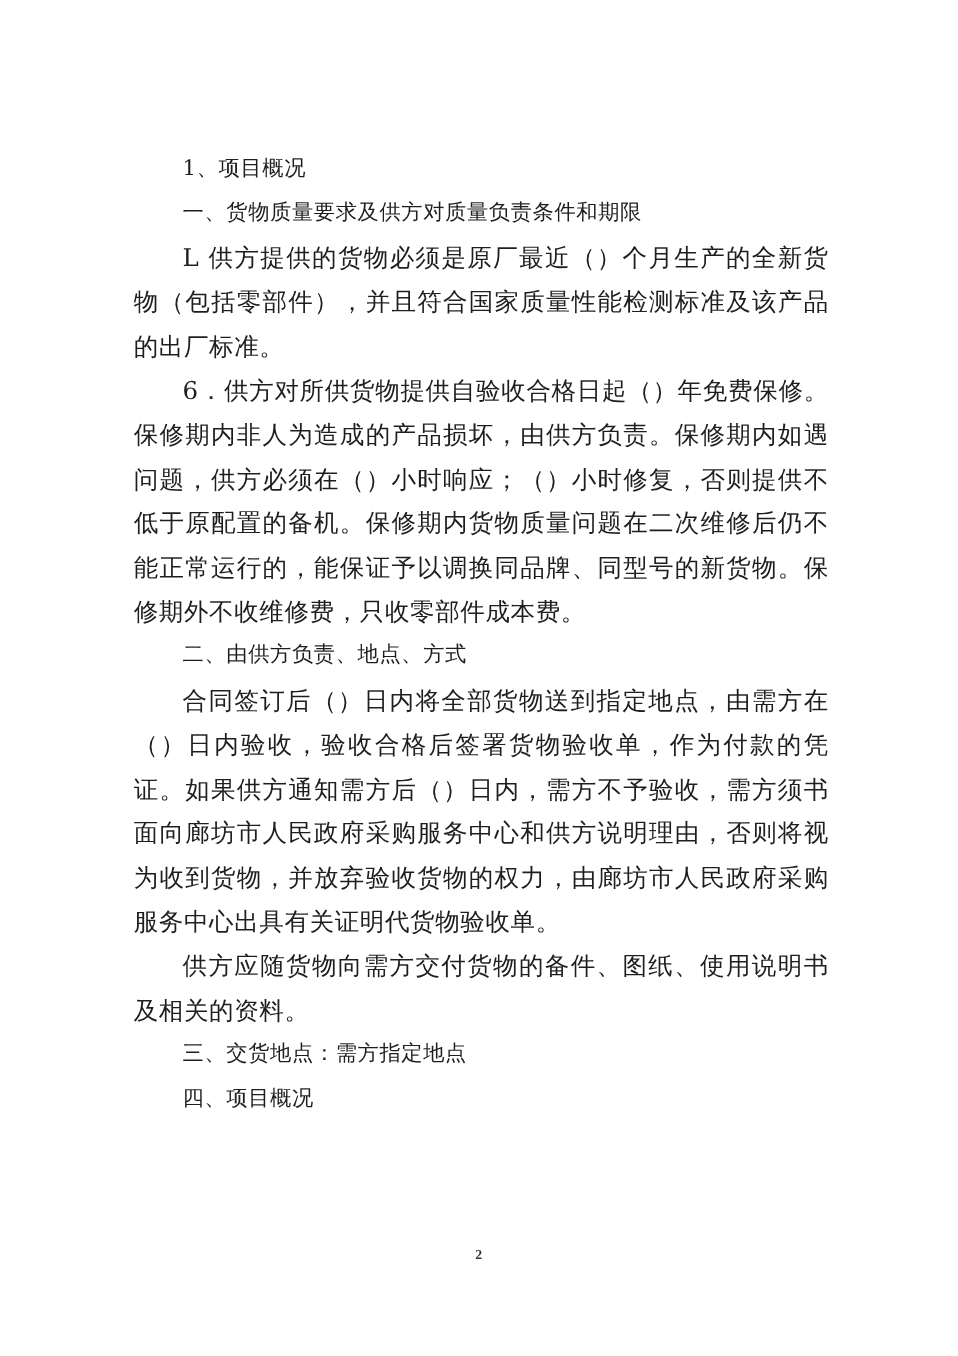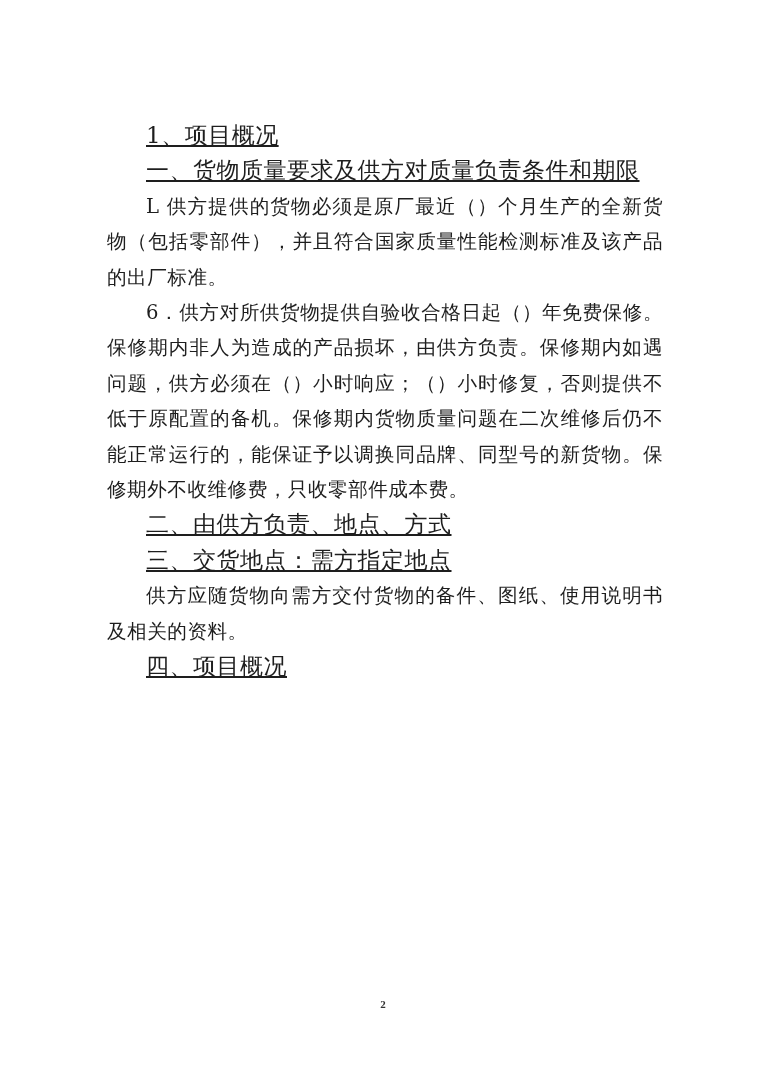--- a/index.html
+++ b/index.html
@@ -27,22 +27,21 @@
       line-height: 35.4px;
       letter-spacing: 0.5px;
       text-align: justify;
       text-align-last: left;
       word-break: break-all;
     }
     .indent {
       text-indent: 39px;
     }
     .heading {
-      font-size: 23px;
-      text-decoration: underline;
+      font-size: 17px;
     }
     .page-number {
       position: absolute;
       left: 0;
       width: 766px;
       top: 998px;
       text-align: center;
       font-family: "Liberation Serif", serif;
       font-weight: bold;
       font-size: 11px;
@@ -51,18 +50,19 @@
   </style>
 </head>
 <body>
 
 <div class="page">
   <p class="para indent heading">1、项目概况</p>
   <p class="para indent heading">一、货物质量要求及供方对质量负责条件和期限</p>
   <p class="para indent">L 供方提供的货物必须是原厂最近（）个月生产的全新货物（包括零部件），并且符合国家质量性能检测标准及该产品的出厂标准。</p>
   <p class="para indent">6．供方对所供货物提供自验收合格日起（）年免费保修。保修期内非人为造成的产品损坏，由供方负责。保修期内如遇问题，供方必须在（）小时响应；（）小时修复，否则提供不低于原配置的备机。保修期内货物质量问题在二次维修后仍不能正常运行的，能保证予以调换同品牌、同型号的新货物。保修期外不收维修费，只收零部件成本费。</p>
   <p class="para indent heading">二、由供方负责、地点、方式</p>
+  <p class="para indent">合同签订后（）日内将全部货物送到指定地点，由需方在（）日内验收，验收合格后签署货物验收单，作为付款的凭证。如果供方通知需方后（）日内，需方不予验收，需方须书面向廊坊市人民政府采购服务中心和供方说明理由，否则将视为收到货物，并放弃验收货物的权力，由廊坊市人民政府采购服务中心出具有关证明代货物验收单。</p>
+  <p class="para indent">供方应随货物向需方交付货物的备件、图纸、使用说明书及相关的资料。</p>
   <p class="para indent heading">三、交货地点：需方指定地点</p>
-  <p class="para indent">供方应随货物向需方交付货物的备件、图纸、使用说明书及相关的资料。</p>
   <p class="para indent heading">四、项目概况</p>
 </div>
 
 <div class="page-number">2</div>
 
 </body></html>

